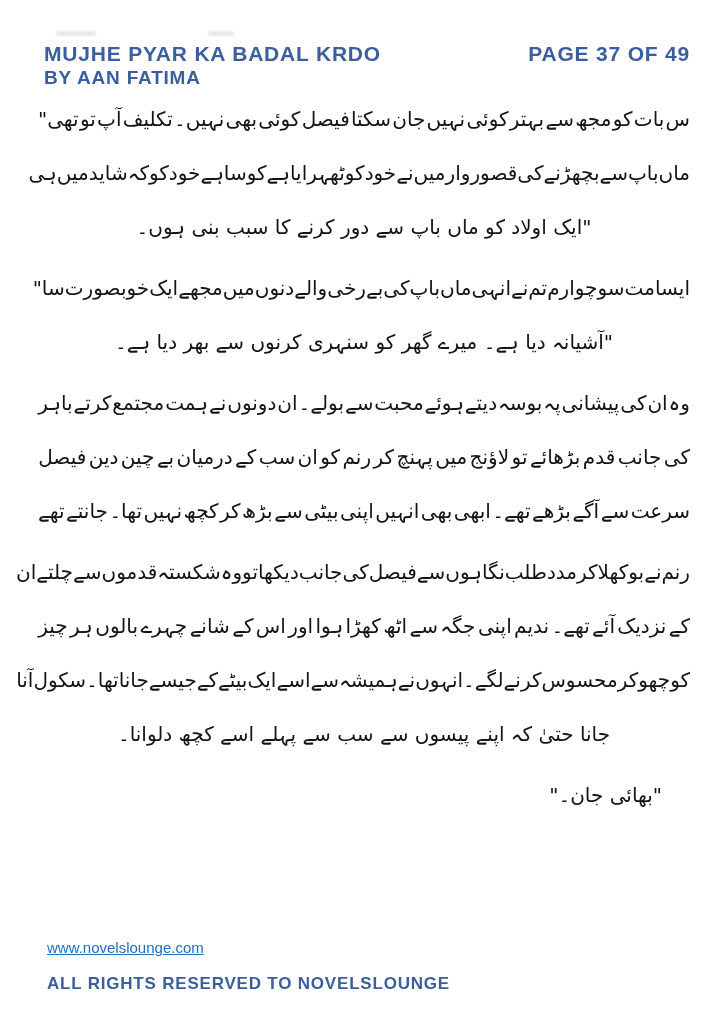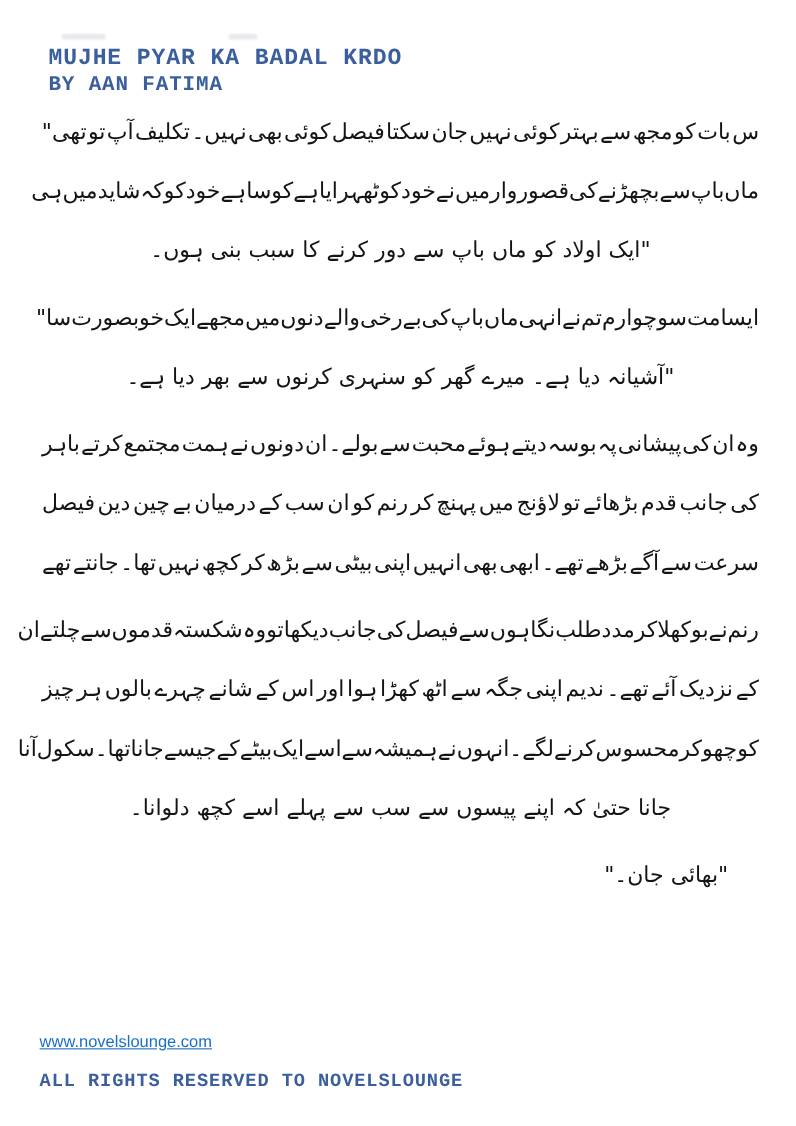--- a/index.html
+++ b/index.html
@@ -16,21 +16,21 @@
     background:var(--page-bg);
     overflow:hidden;
     font-family:"Liberation Sans",sans-serif;
   }
   
   .header{
     position:absolute;top:42px;left:44px;right:34px;
     display:flex;justify-content:space-between;align-items:flex-start;
   }
   .deco-caps{
-    font-family:Liberation Mono, monospace;
+    font-family:Liberation Sans, sans-serif;
     font-weight:700;
     color:var(--header-blue);
     letter-spacing:0.8px;
   }
   .novel-title{font-size:21px;line-height:23px;}
   .author-byline{font-size:19px;line-height:21px;margin-top:2px;}
   .page-number{font-size:21px;line-height:23px;white-space:nowrap;}
   
   .artifact{position:absolute;height:5px;background:#b9bfc9;opacity:.35;border-radius:2px;filter:blur(1px);}
   .artifact.a1{left:56px;top:31px;width:40px;}
@@ -51,21 +51,21 @@
   }
   .line.justify{
     display:flex;
     justify-content:space-between;
     align-items:center;
   }
   .line.center{text-align:center;}
   .line.right{text-align:right;}
   .line.right-indent{text-align:right;padding-right:28px;}
   
-  .footer{position:absolute;left:36px;top:938px;}
+  .footer{position:absolute;left:47px;top:938px;}
   .website-link{
     display:inline-block;
     font-family:"Liberation Sans",sans-serif;
     font-size:15px;line-height:19px;
     color:var(--link-blue);
     text-decoration:underline;
     cursor:pointer;
   }
   .copyright-notice{
     font-size:17px;line-height:21px;
@@ -78,20 +78,21 @@
 <div class="page">
 
   <div class="artifact a1"></div>
   <div class="artifact a2"></div>
 
   <div class="header">
     <div>
       <div class="deco-caps novel-title">MUJHE PYAR KA BADAL KRDO</div>
       <div class="deco-caps author-byline">BY AAN FATIMA</div>
     </div>
+    <div class="deco-caps page-number">PAGE 37 OF 49</div>
   </div>
 
   <div class="body-text" lang="ur" dir="rtl">
       <div class="para">
         <div class="line justify">
           <span>س</span>
           <span>بات</span>
           <span>کو</span>
           <span>مجھ</span>
           <span>سے</span>

